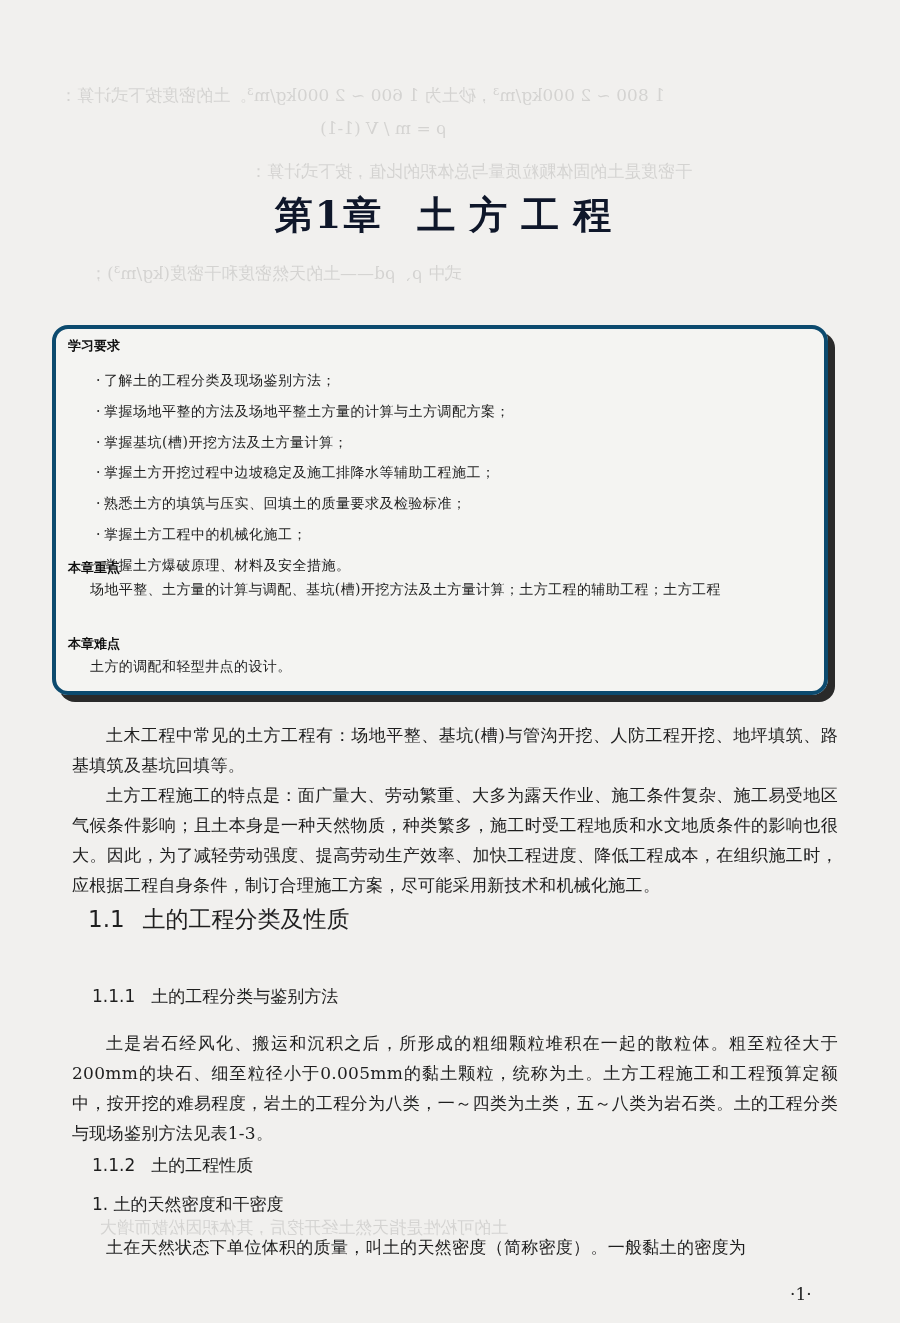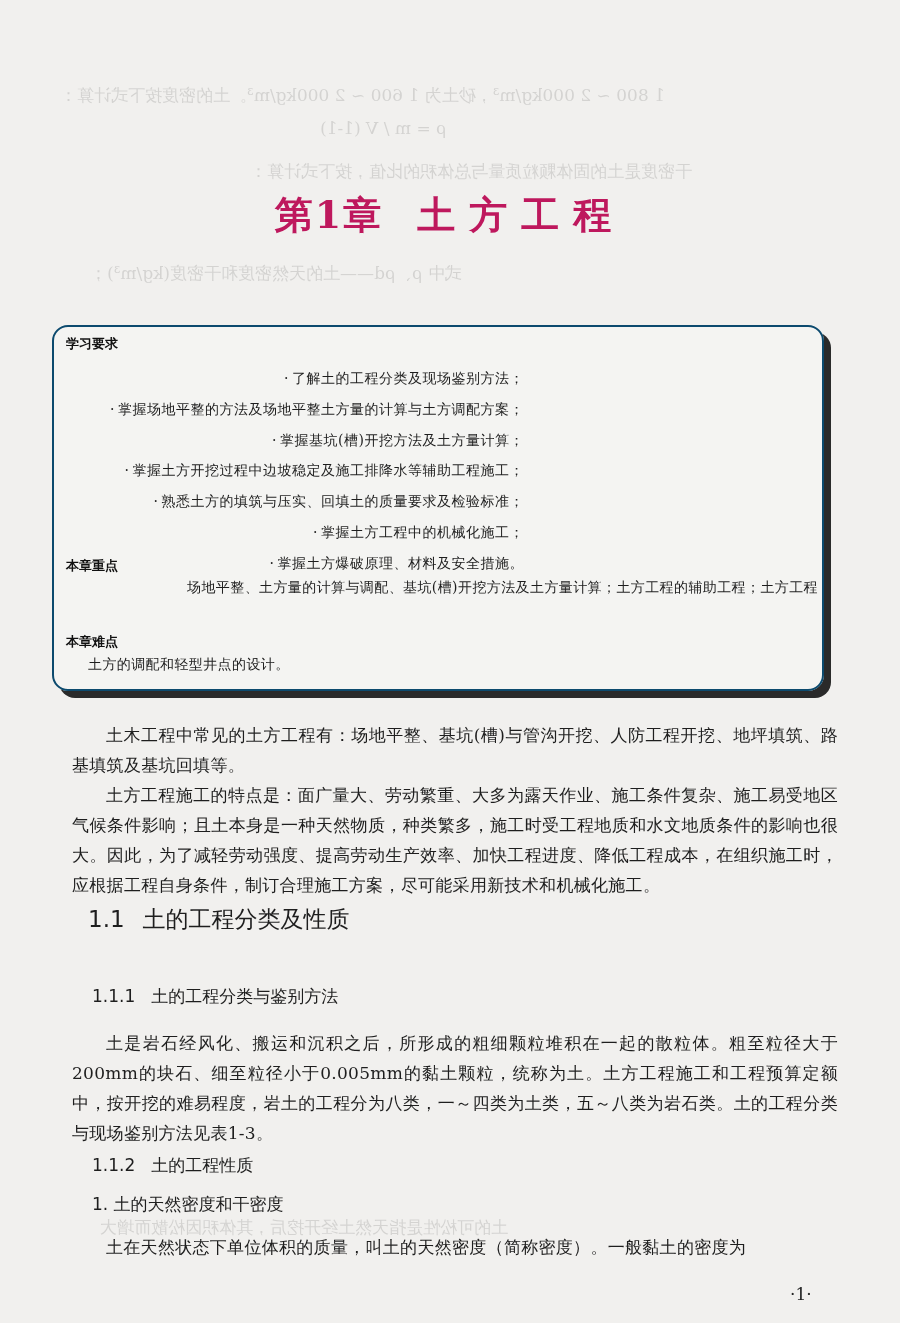--- a/index.html
+++ b/index.html
@@ -12,35 +12,34 @@
   }
   .bleed {
     position: absolute; color: rgba(60,60,60,0.16);
     font-size: 17px; white-space: nowrap; pointer-events: none;
     transform: scaleX(-1);
   }
   .chapter-title {
     position: absolute; left: 0; width: 900px; top: 190px;
     text-align: center; font-size: 38px; font-weight: bold;
     font-family: "DejaVu Serif", "Liberation Serif", serif;
-    letter-spacing: 2px; color: #be185d;
+    letter-spacing: 2px; color: #0f172a;
   }
   .chapter-title .gap { display: inline-block; width: 34px; }
   .box {
     position: absolute; left: 52px; top: 325px; width: 768px; height: 362px;
-    border: 2px solid #0c4a6e; border-radius: 16px;
+    border: 4px solid #0c4a6e; border-radius: 16px;
     background: rgba(255,255,255,0.25);
     box-shadow: 7px 7px 0 #2a2a2a;
     font-family: "DejaVu Sans", "Liberation Sans", sans-serif;
-    text-align: right;
   }
   .box-head {
     position: absolute; left: 12px; font-size: 13px; font-weight: bold; color: #111;
   }
-  .req-list { position: absolute; left: 56px; top: 36px; margin: 0; padding: 0; list-style: none; }
+  .req-list { position: absolute; left: 40px; top: 36px; margin: 0; padding: 0; list-style: none; }
   .req-list li {
     font-size: 14px; line-height: 30.8px; letter-spacing: 0.5px;
     font-family: "DejaVu Serif", "Liberation Serif", serif;
   }
   .req-list li::before { content: "·"; margin-right: 3px; }
   .box-text {
     position: absolute; font-size: 14px; line-height: 29px; letter-spacing: 0.4px;
     font-family: "DejaVu Serif", "Liberation Serif", serif;
   }
   .body-para {

